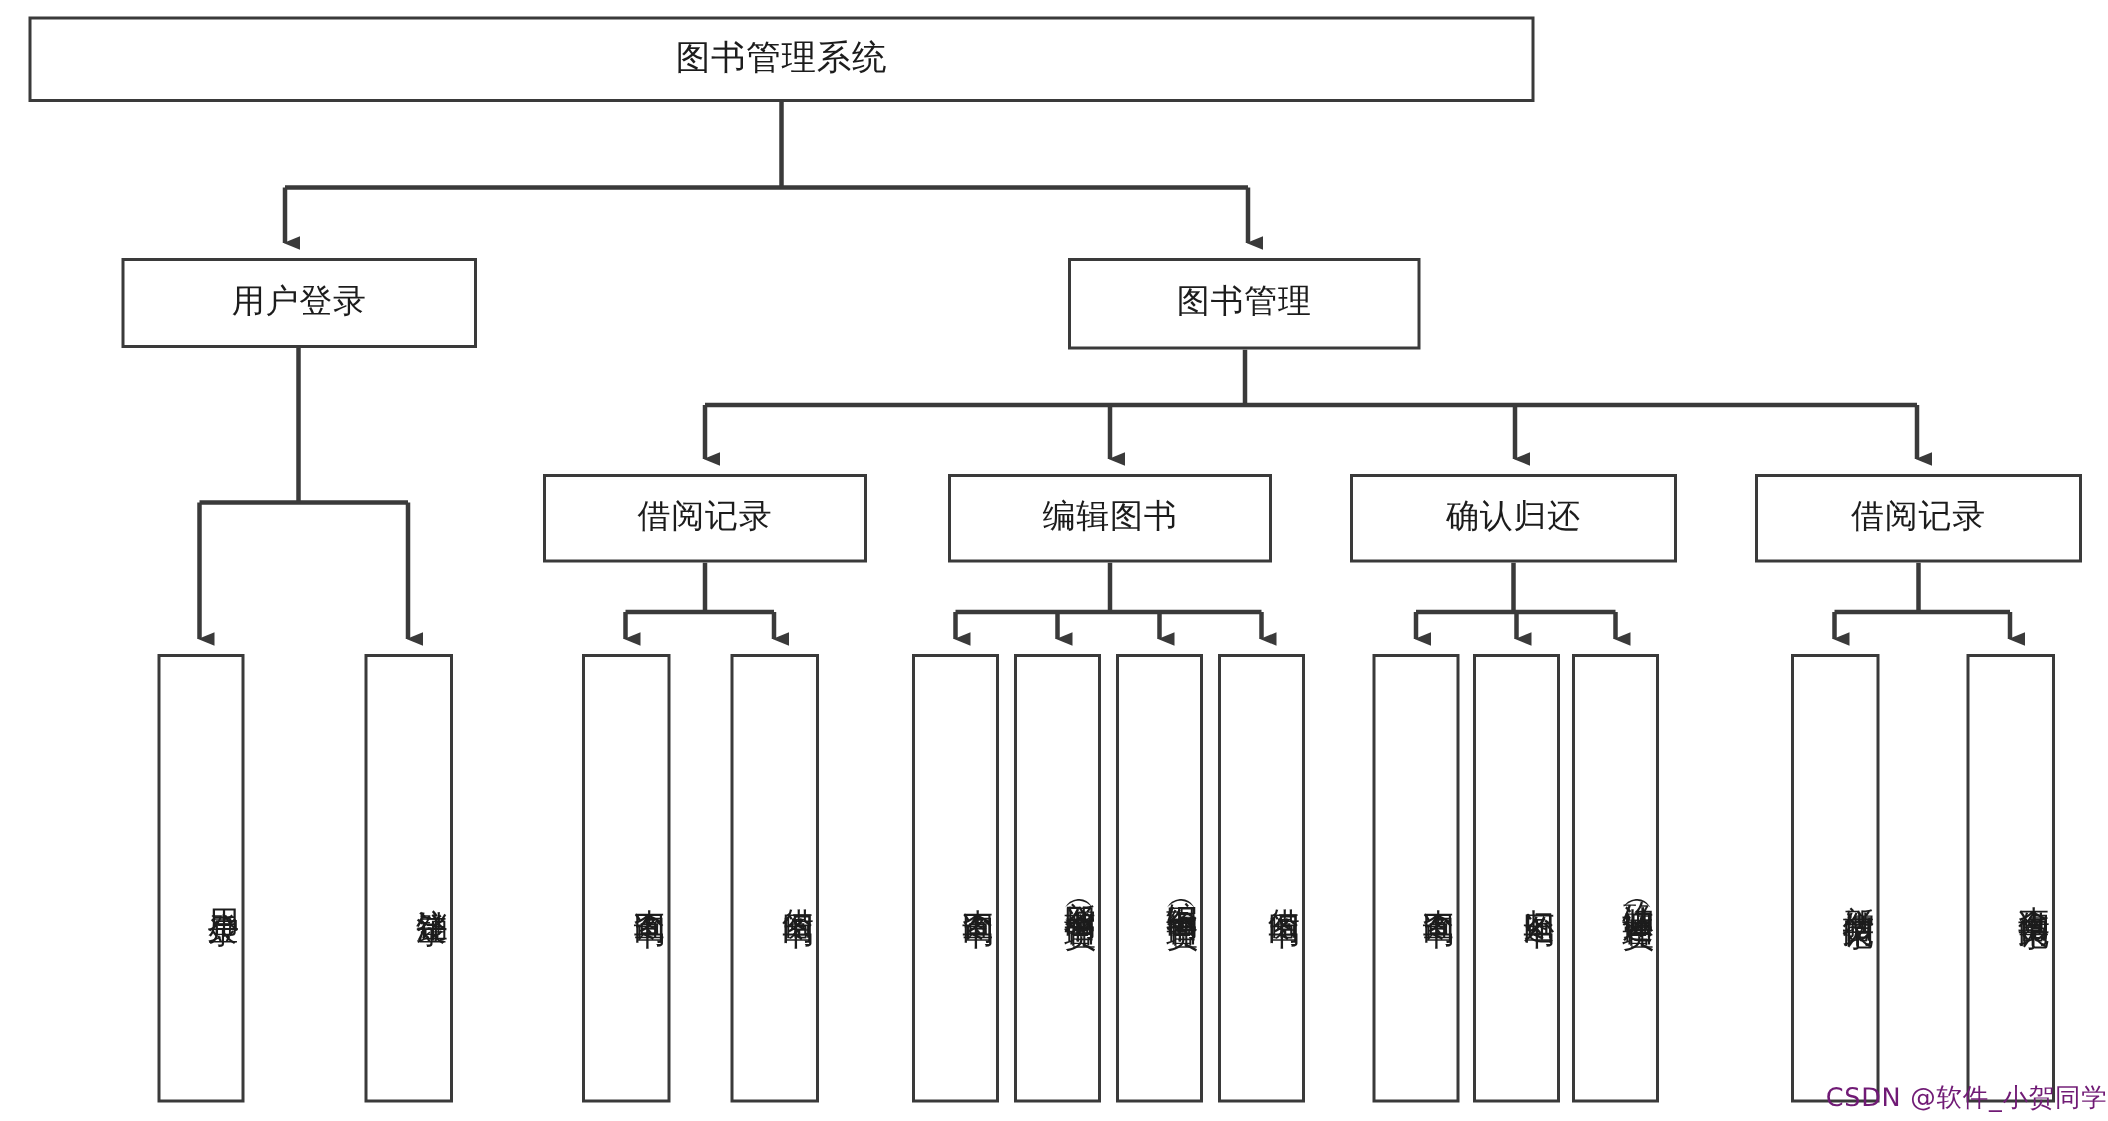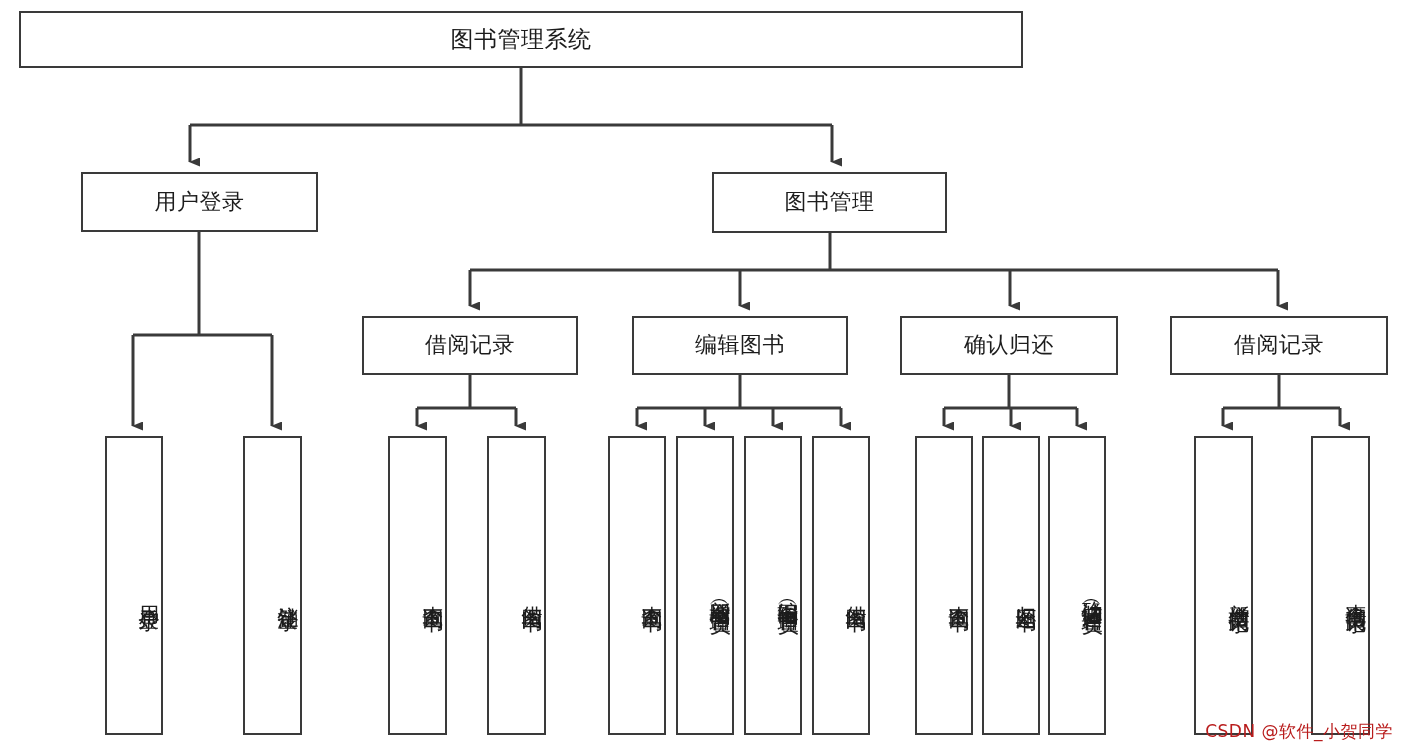--- a/index.html
+++ b/index.html
@@ -49,24 +49,24 @@
     text-orientation: upright;
     font-size: 21px;
     line-height: 1.15;
     padding-top: 14px;
     align-items: flex-start;
     justify-content: center;
     letter-spacing: 2px;
   }
   .watermark {
     position: absolute;
-    right: 12px;
+    right: 0;
     bottom: 4px;
     font-size: 17px;
-    color: #b91c1c;
+    color: #701a75;
     letter-spacing: 0.5px;
     white-space: nowrap;
     font-family: "DejaVu Sans", "Liberation Sans", sans-serif;
   }
 </style>
 </head>
 <body>
 
 <div id="canvas">
 

